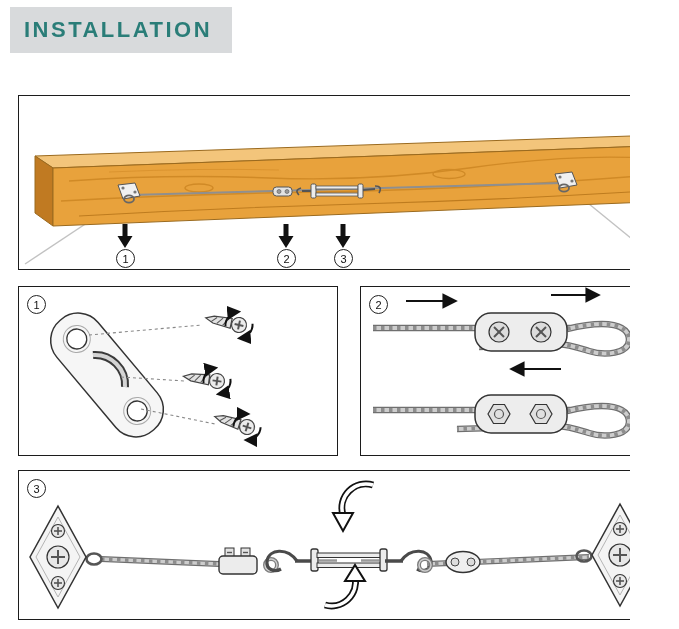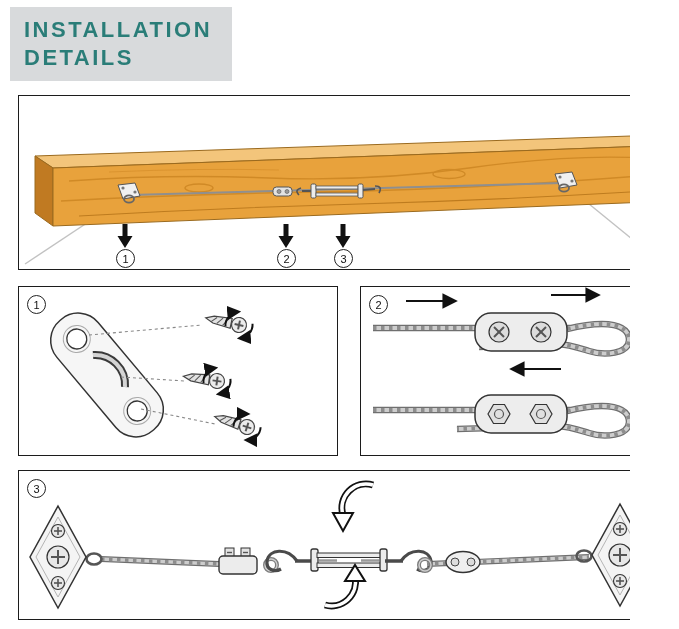--- a/index.html
+++ b/index.html
@@ -27,21 +27,20 @@
   .co-3{left:315px;top:153px}
   .co-corner{left:8px;top:8px}
 </style>
 </head>
 <body>
 
 <div class="page">
 
   <div class="header">
     <div>INSTALLATION</div>
-    <div>DETAILS</div>
   </div>
 
   <div class="panel p-overview">
     <svg width="639" height="172" viewBox="0 0 639 172">
 
       <g stroke="#c2c2c2" stroke-width="1.4">
         <line x1="104" y1="103" x2="6" y2="168"></line>
         <line x1="548" y1="90" x2="634" y2="160"></line>
       </g>
 

